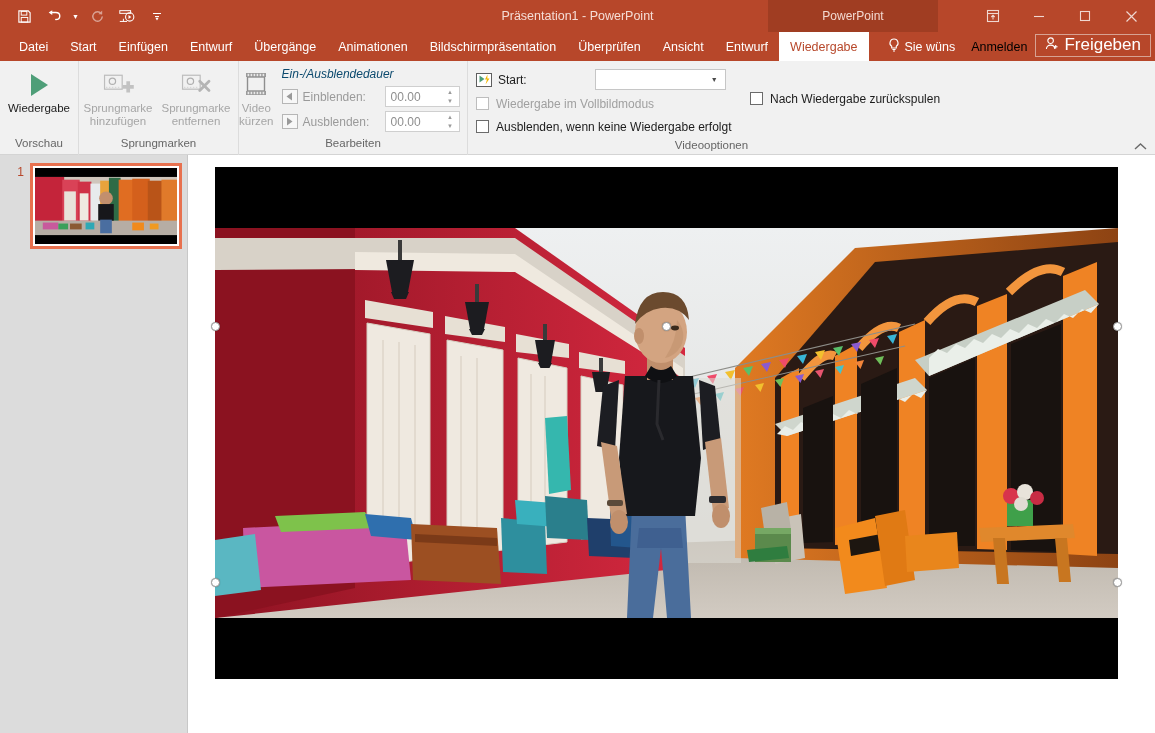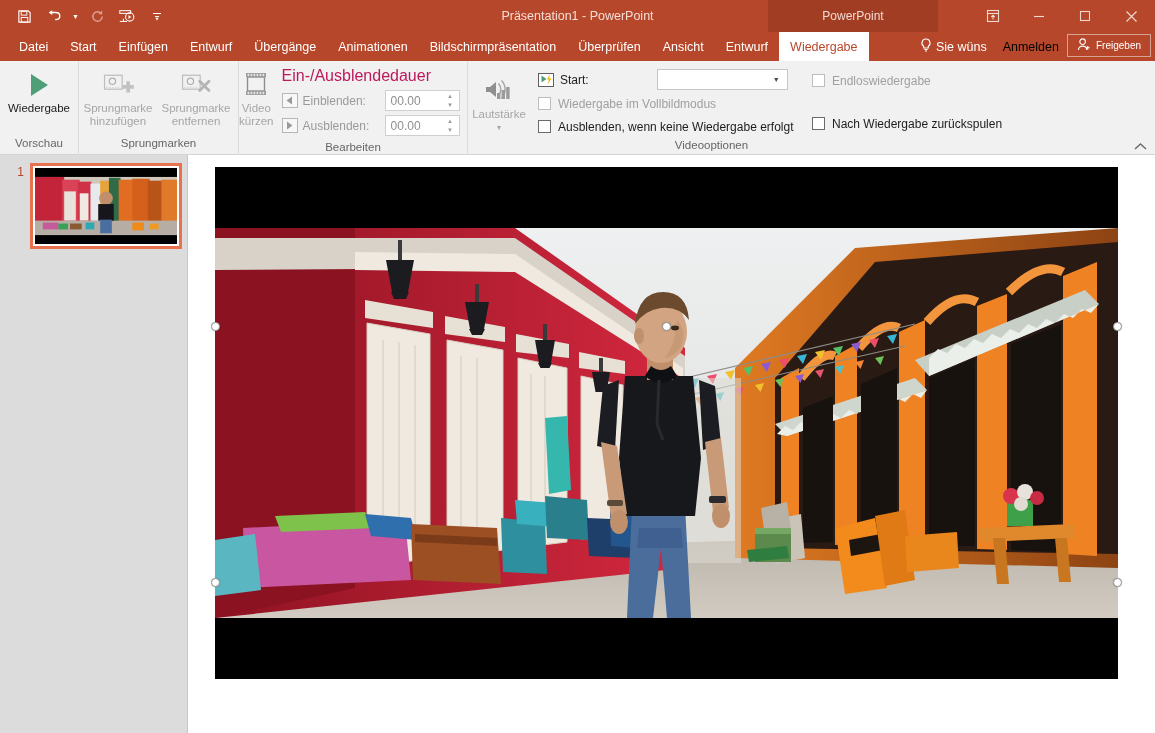--- a/index.html
+++ b/index.html
@@ -93,21 +93,21 @@
     display: flex; align-items: center; gap: 4px;
     font-size: 12.5px; color: #ffffff;
     padding: 0 8px; height: 29px;
   }
   .signin {
     font-size: 12.5px; color: #000000;
     display: flex; align-items: center; height: 29px; padding: 0 8px;
   }
   .share {
     display: flex; align-items: center; gap: 5px;
-    font-size: 10px; color: #ffffff;
+    font-size: 17px; color: #ffffff;
     height: 23px; padding: 0 9px;
     border: 1px solid #d7a293;
     margin-bottom: 3px;
   }
 
   
   .ribbon {
     position: relative;
     height: 94px;
     background: #f1f1f1;
@@ -142,21 +142,21 @@
 
   .playtri {
     width: 0; height: 0;
     border-left: 17px solid #4e9e78;
     border-top: 11px solid transparent;
     border-bottom: 11px solid transparent;
   }
 
   
   .edit-wrap { padding: 6px 8px 0 8px; }
-  .edit-title { font-size: 16px; color: #be185d; margin-bottom: 5px; }
+  .edit-title { font-size: 12px; color: #0c4a6e; margin-bottom: 5px; font-style: italic; }
   .spinrow { display: flex; align-items: center; height: 21px; margin-bottom: 4px; }
   .spin-ico {
     width: 16px; height: 15px; margin-right: 5px;
     border: 1px solid #b6b6b6; background: #f7f7f7;
     display: flex; align-items: center; justify-content: center;
   }
   .spin-lbl { font-size: 12px; color: #9a9a9a; width: 82px; }
   .spinbox {
     width: 75px; height: 21px;
     border: 1px solid #cfcfcf; background: #ffffff;
@@ -470,33 +470,20 @@
             </span>
           </div>
         </div>
       </div>
       <div class="rgroup-label">Bearbeiten</div>
     </div>
 
     <div class="rgroup" style="flex:1;">
       <div class="rgroup-body">
         <div class="vo-wrap" style="width:100%;">
-          <div class="bigbtn disabled" style="width:62px;">
-            <span class="ico">
-              <svg width="32" height="28" viewBox="0 0 32 28">
-                  <path d="M3 10h4l6-5v15l-6-5H3z" fill="#8f8f8f"></path>
-                  <path d="M15.5 6.5a9 9 0 0 1 0 12M18.5 3.5a13 13 0 0 1 0 18" fill="none" stroke="#a8a8a8" stroke-width="1.5"></path>
-                  <rect x="14" y="16" width="3.4" height="6" fill="#9b9b9b"></rect>
-                  <rect x="18.6" y="13" width="3.4" height="9" fill="#9b9b9b"></rect>
-                  <rect x="23.2" y="10" width="3.4" height="12" fill="#9b9b9b"></rect>
-                </svg>
-            </span>
-            <span>Lautstärke</span>
-            <span style="font-size:7px;color:#a6a6a6;">▼</span>
-          </div>
 
           <div class="vo-col left">
             <div class="startrow">
               <span class="start-ico">
                 <svg width="13" height="11" viewBox="0 0 13 11">
                     <path d="M1.5 1.5l5 3.5-5 3.5z" fill="#4e9e78"></path>
                     <path d="M9.5 0.5l-2.5 5h2l-1.5 5 4-6h-2.2z" fill="#f2b600"></path>
                   </svg>
               </span>
               <span class="vo-lbl">Start:</span>
@@ -509,24 +496,20 @@
               <span class="cbx disabled"></span>
               <span class="vo-lbl disabled">Wiedergabe im Vollbildmodus</span>
             </div>
             <div class="vo-row">
               <span class="cbx"></span>
               <span class="vo-lbl">Ausblenden, wenn keine Wiedergabe erfolgt</span>
             </div>
           </div>
 
           <div class="vo-col right">
-            <div class="vo-row" style="margin-top:2px;">
-              <span class="cbx disabled"></span>
-              <span class="vo-lbl disabled">Endloswiedergabe</span>
-            </div>
             <div class="vo-row" style="margin-top:20px;">
               <span class="cbx"></span>
               <span class="vo-lbl">Nach Wiedergabe zurückspulen</span>
             </div>
           </div>
         </div>
       </div>
       <div class="rgroup-label" style="width:100%;text-align:center;padding-right:200px;">Videooptionen</div>
       <div class="ribbon-collapse">
         <svg width="13" height="9" viewBox="0 0 13 9">

